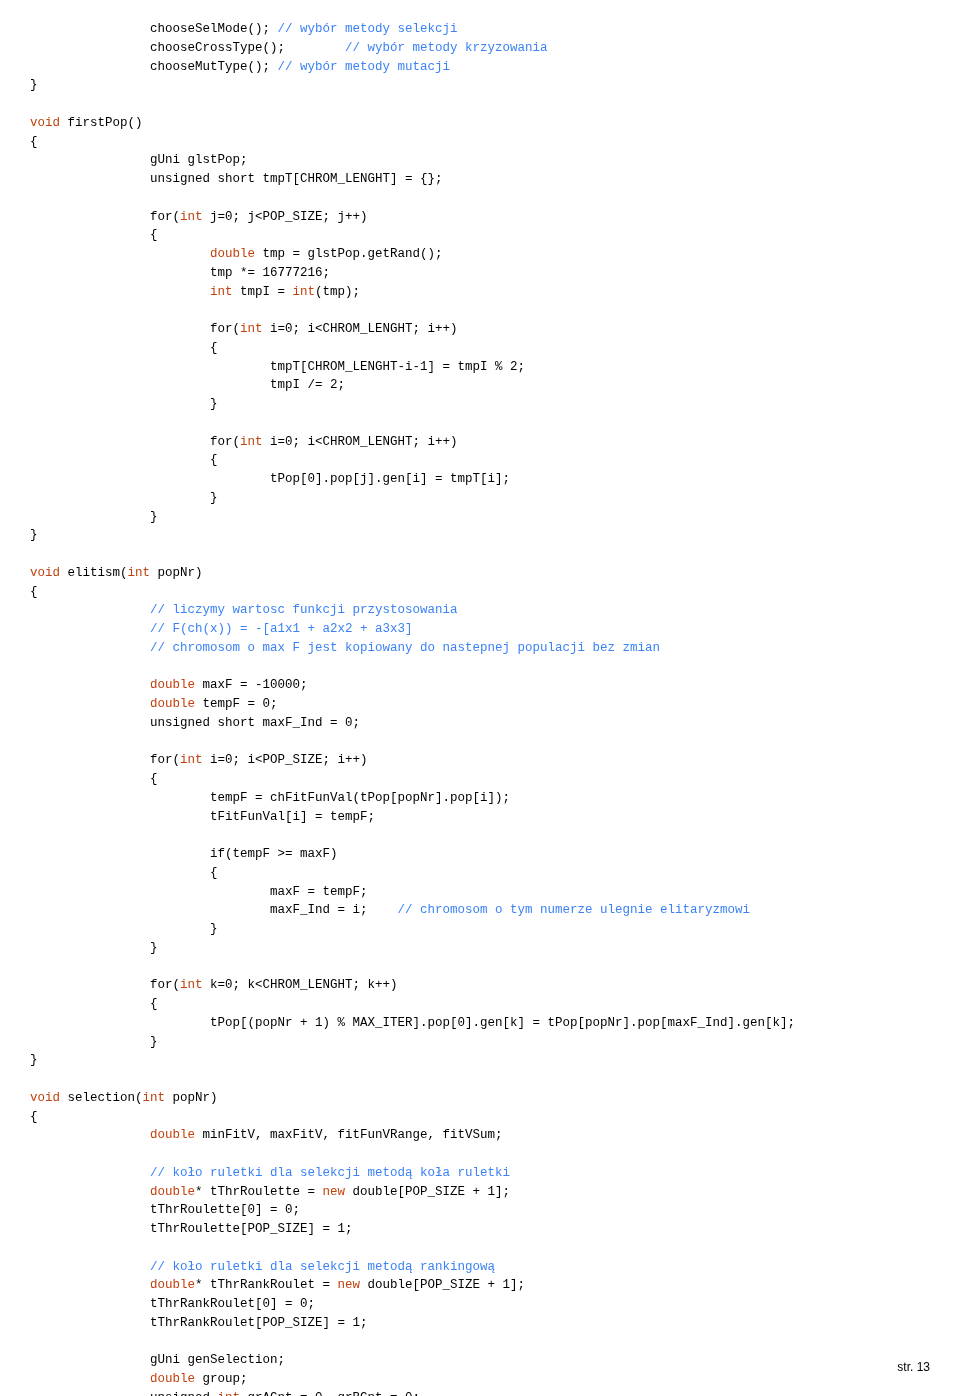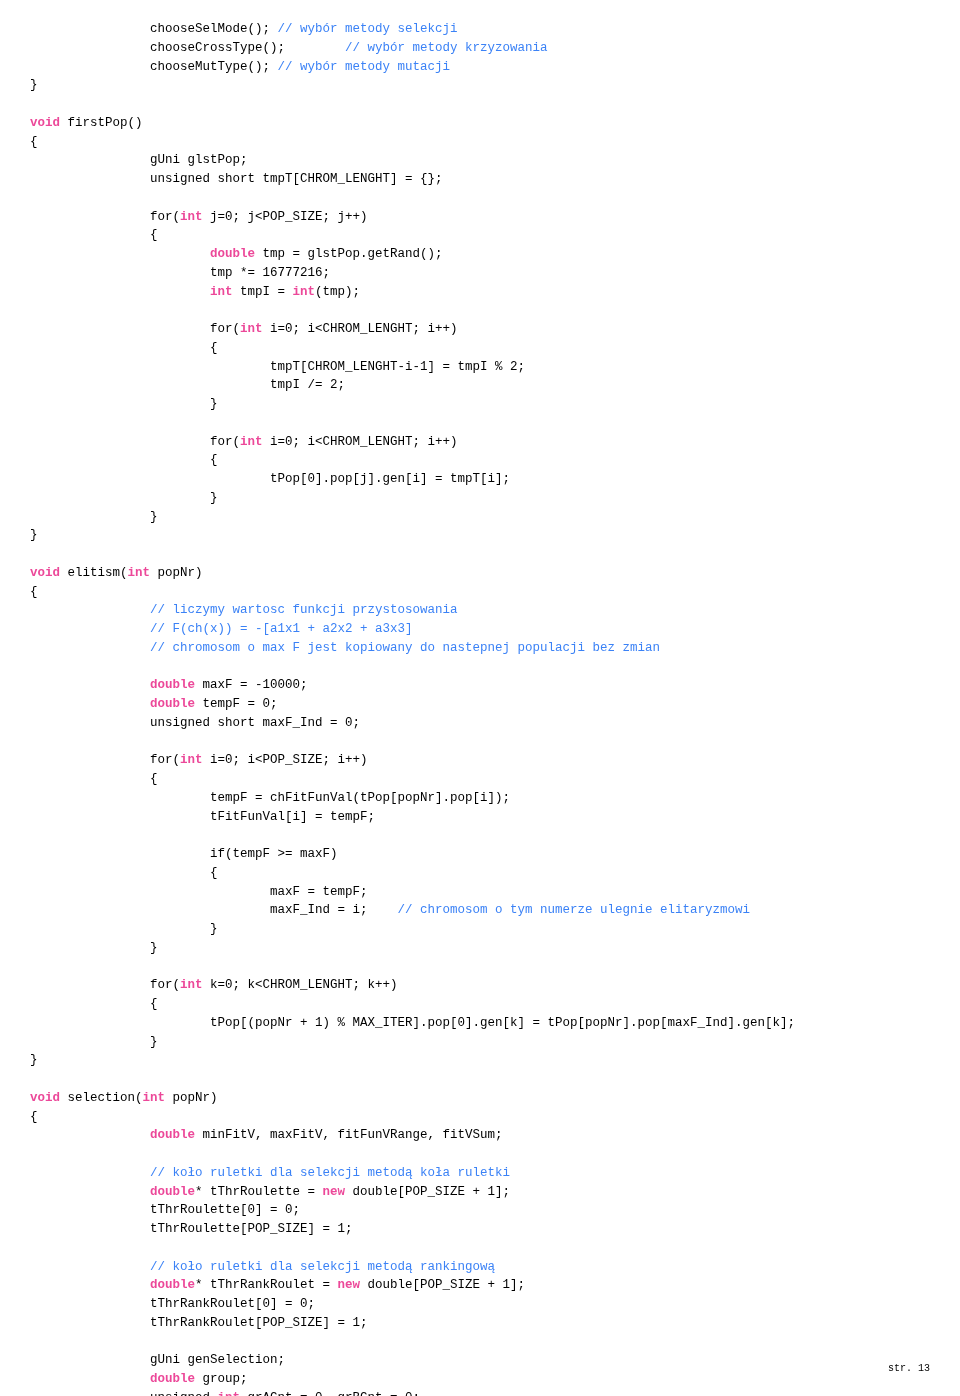--- a/index.html
+++ b/index.html
@@ -16,28 +16,28 @@
       padding: 20px 30px;
       min-height: 1396px;
       width: 960px;
     }
     .code-block {
       white-space: pre;
       font-family: 'Courier New', Courier, monospace;
       font-size: 12.5px;
       line-height: 1.5;
     }
-    .kw { color: #ec4899; font-weight: bold; } 
+    .kw { color: #c2410c; font-weight: normal; } 
     .cm { color: #3b82f6; }
     .page-number {
       position: fixed;
       bottom: 20px;
       right: 30px;
-      font-family: Liberation Mono, monospace;
-      font-size: 10px;
+      font-family: Liberation Sans, sans-serif;
+      font-size: 12px;
       color: #000000;
     }
 
     span.line {
       display: block;
     }
   </style>
 </head>
 <body>
 

